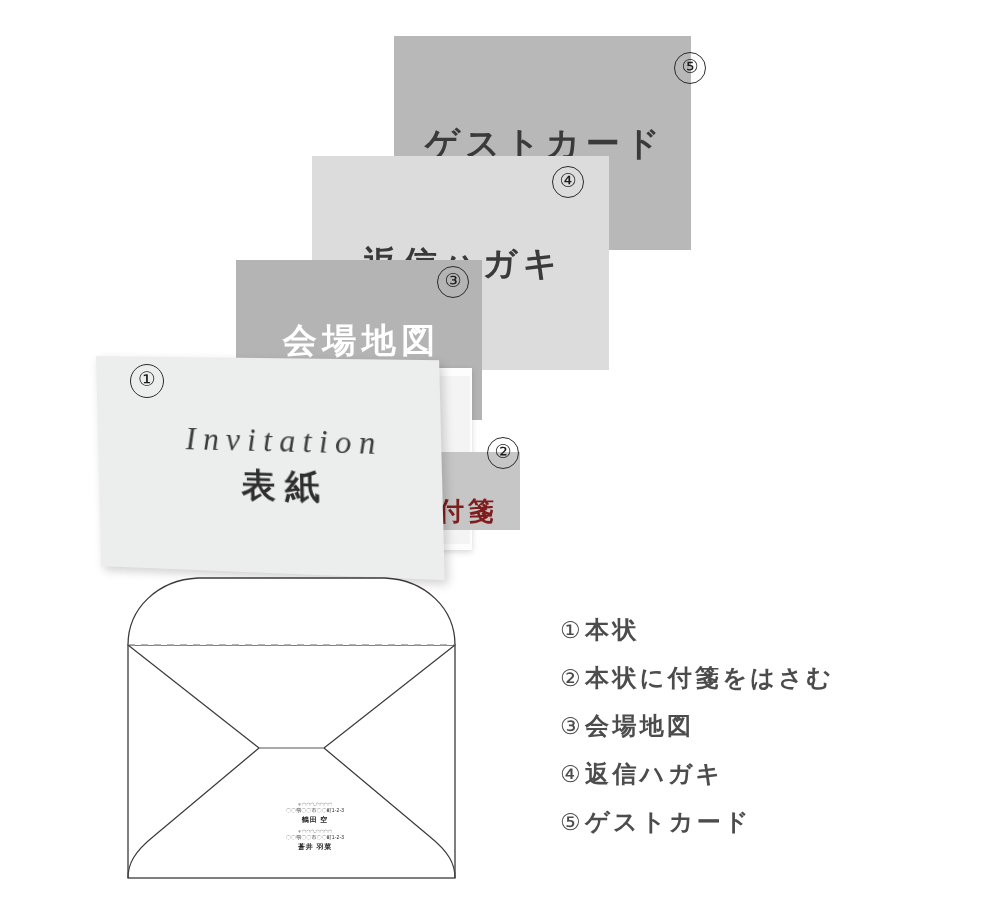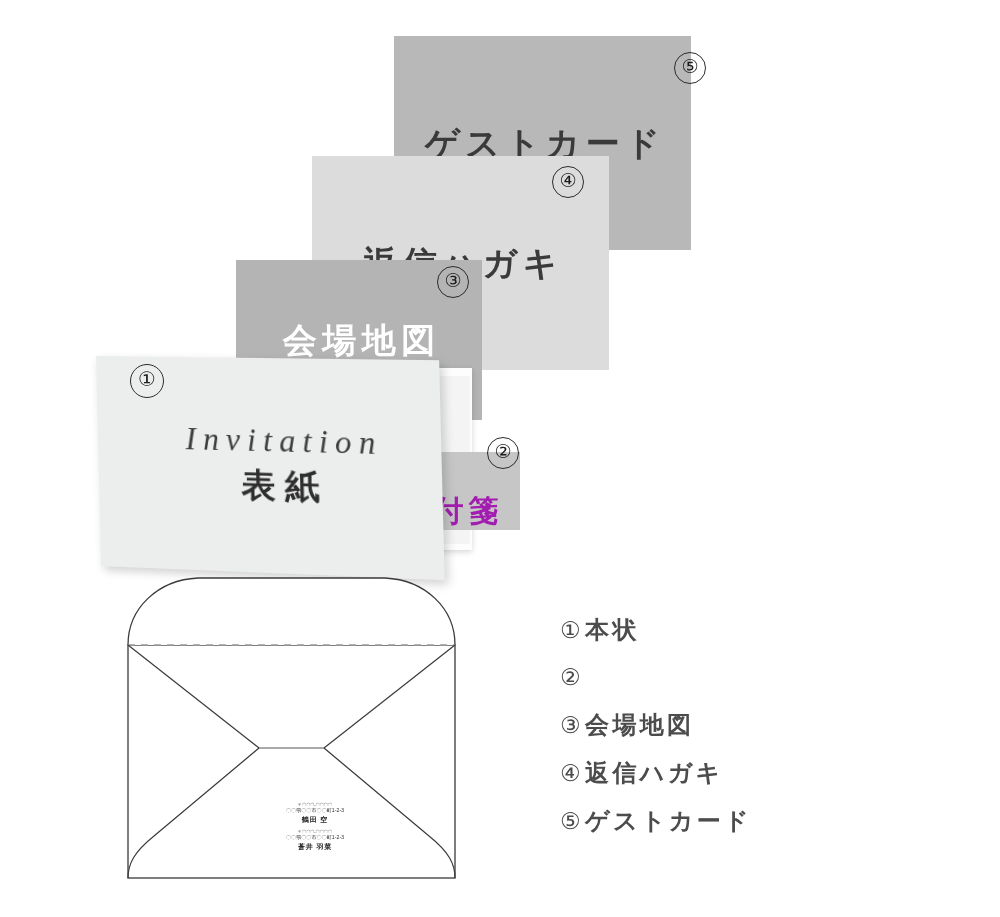--- a/index.html
+++ b/index.html
@@ -94,22 +94,22 @@
     background: #f4f4f4;
   }
 
   
   #card2 {
     left: 412px; top: 452px;
     width: 108px; height: 78px;
     background: #c6c6c6;
   }
   #card2 .card-label {
-    color: #a21caf;
-    font-size: 30px;
+    color: #7f1d1d;
+    font-size: 26px;
     margin-top: 39px;
   }
 
   
   #card1-wrap {
     position: absolute;
     left: 0; top: 0;
     width: 1000px; height: 917px;
     pointer-events: none;
   }
@@ -292,20 +292,21 @@
     </div>
   </div>
 
   <div id="legend">
     <div class="legend-item">
       <span class="legend-num">①</span>
       <span class="legend-text">本状</span>
     </div>
     <div class="legend-item">
       <span class="legend-num">②</span>
+      <span class="legend-text">本状に付箋をはさむ</span>
     </div>
     <div class="legend-item">
       <span class="legend-num">③</span>
       <span class="legend-text">会場地図</span>
     </div>
     <div class="legend-item">
       <span class="legend-num">④</span>
       <span class="legend-text">返信ハガキ</span>
     </div>
     <div class="legend-item">

